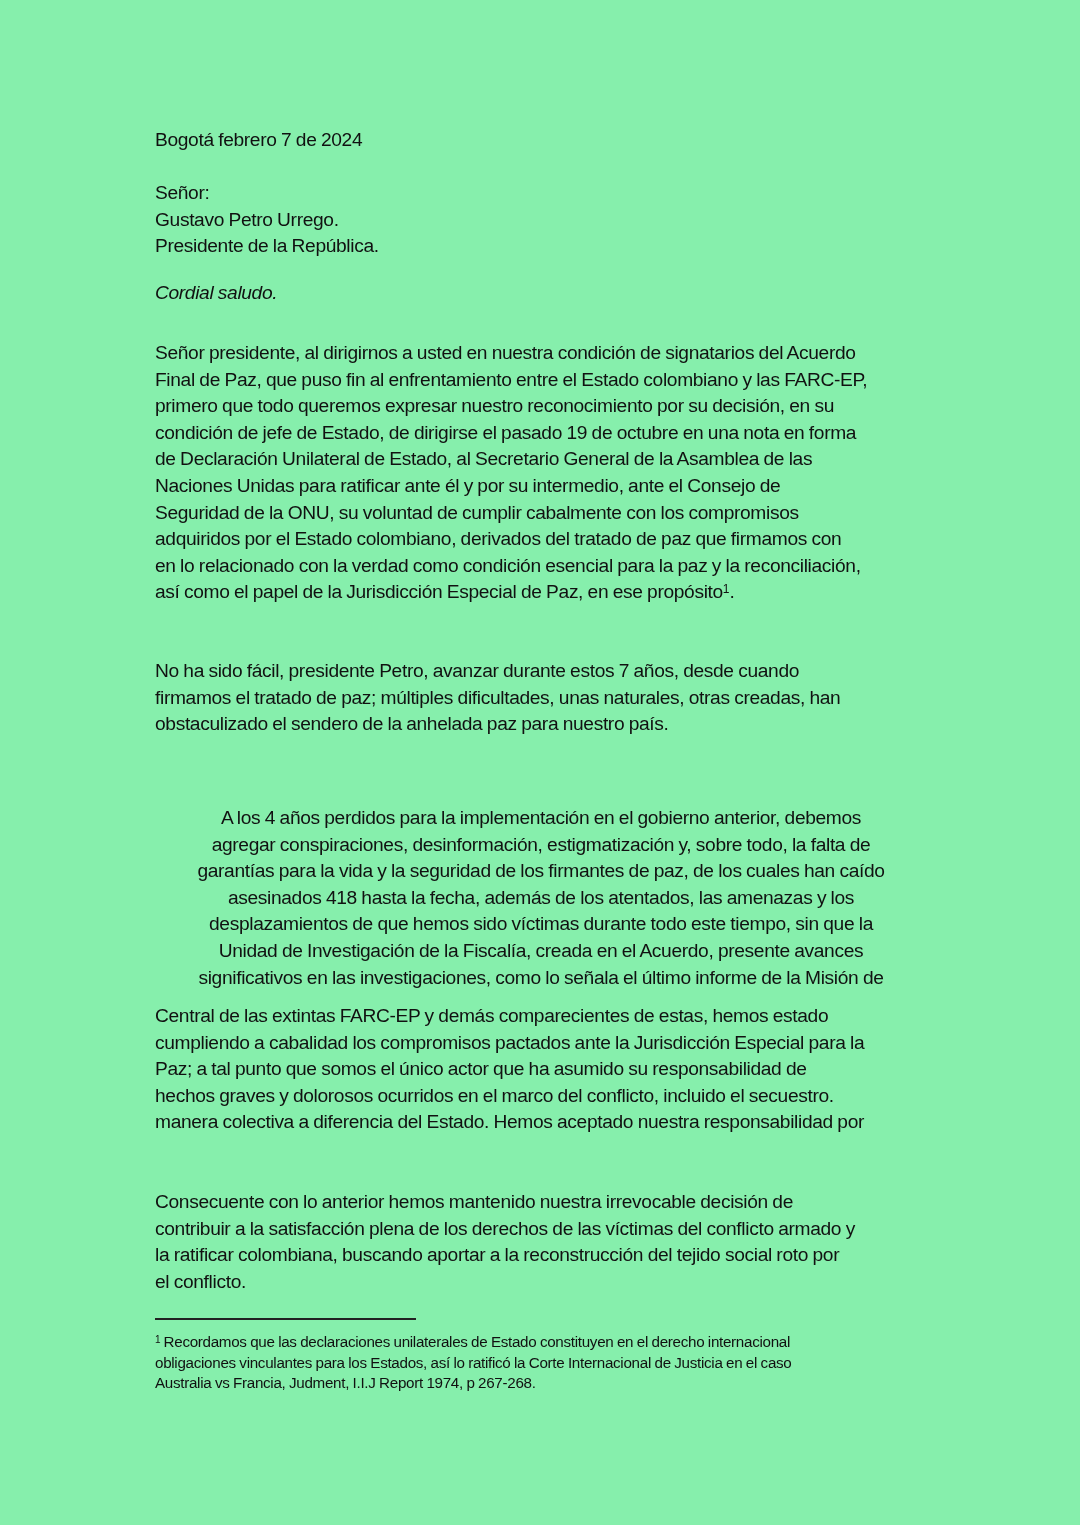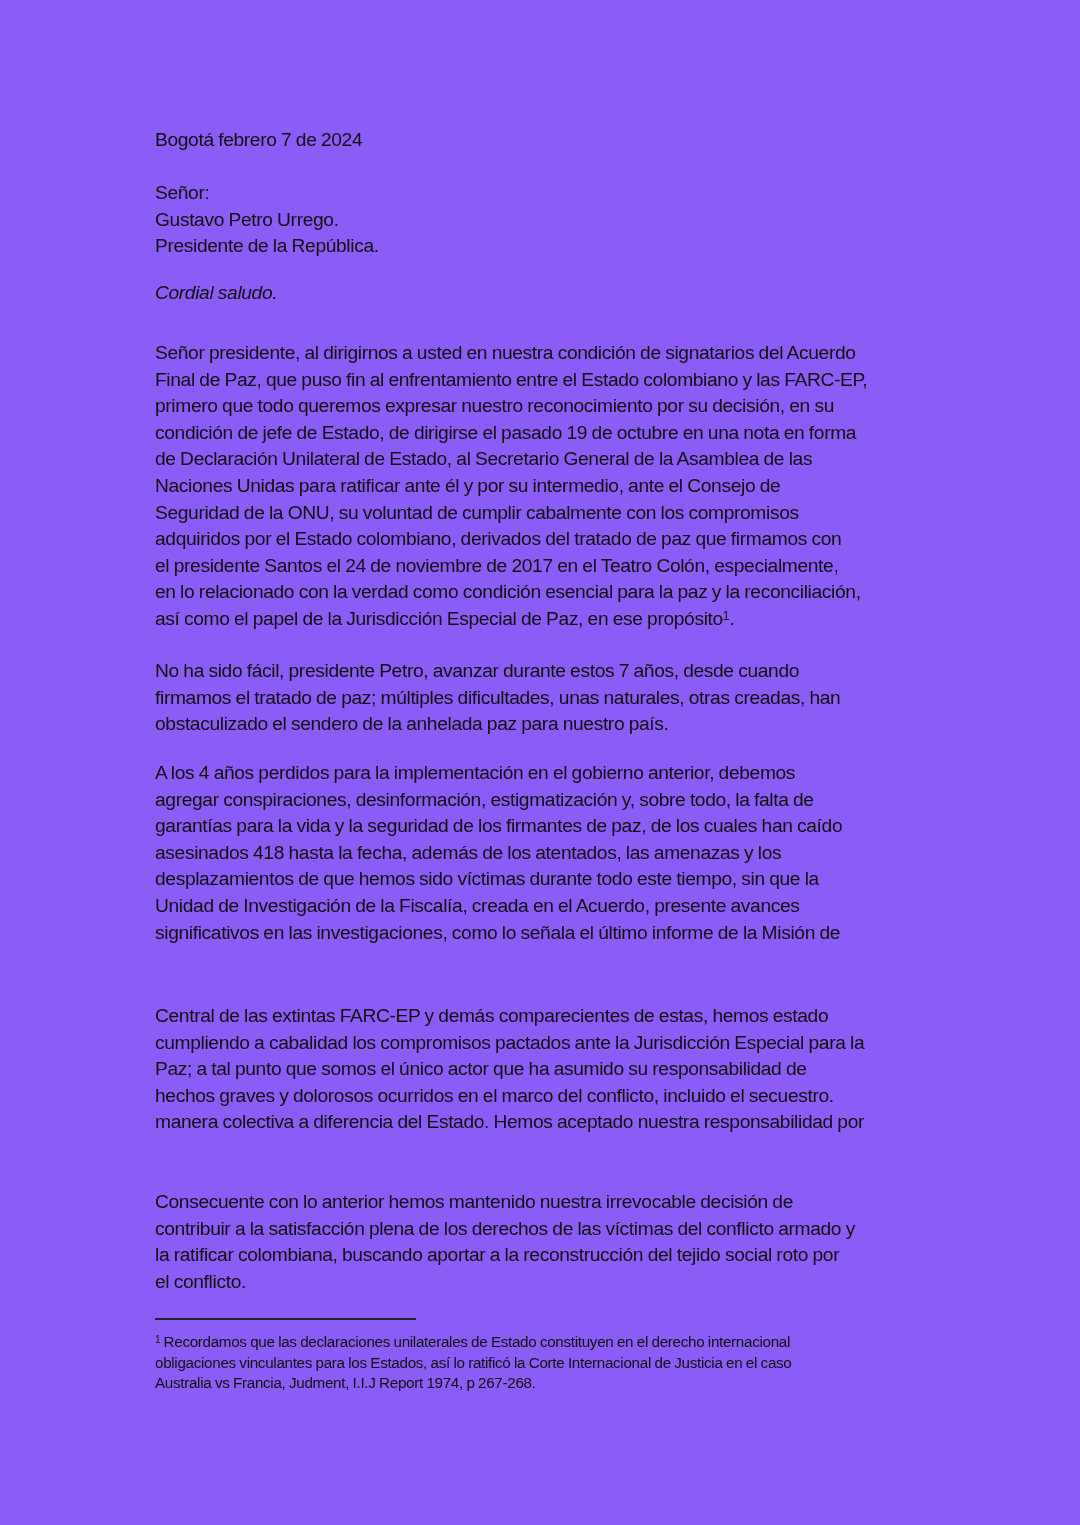--- a/index.html
+++ b/index.html
@@ -14,21 +14,21 @@
       overflow: hidden;
       color: #111111;
       font-family: "Liberation Sans", "DejaVu Sans", sans-serif;
     }
     .page {
       position: absolute;
       left: 0;
       top: 0;
       width: 1080px;
       height: 1525px;
-      background: #8b5cf6;
+      background: #86efac;
     }
     .body-text {
       position: absolute;
       left: 155px;
       width: 772px;
       font-size: 19.2px;
       line-height: 26.6px;
       letter-spacing: -0.35px;
       word-spacing: -0.5px;
       margin: 0;
@@ -90,32 +90,31 @@
 
   <p class="body-text" style="top:340px;">
     <span class="line">Señor presidente, al dirigirnos a usted en nuestra condición de signatarios del Acuerdo</span>
     <span class="line">Final de Paz, que puso fin al enfrentamiento entre el Estado colombiano y las FARC-EP,</span>
     <span class="line">primero que todo queremos expresar nuestro reconocimiento por su decisión, en su</span>
     <span class="line">condición de jefe de Estado, de dirigirse el pasado 19 de octubre en una nota en forma</span>
     <span class="line">de Declaración Unilateral de Estado, al Secretario General de la Asamblea de las</span>
     <span class="line">Naciones Unidas para ratificar ante él y por su intermedio, ante el Consejo de</span>
     <span class="line">Seguridad de la ONU, su voluntad de cumplir cabalmente con los compromisos</span>
     <span class="line">adquiridos por el Estado colombiano, derivados del tratado de paz que firmamos con</span>
-    <span class="line">el presidente Santos el 24 de noviembre de 2017 en el Teatro Colón, especialmente,</span>
     <span class="line">en lo relacionado con la verdad como condición esencial para la paz y la reconciliación,</span>
     <span class="line"><span>así como el papel de la Jurisdicción Especial de Paz, en ese propósito</span><sup class="sup">1</sup><span>.</span></span>
   </p>
 
   <p class="body-text" style="top:658px;">
     <span class="line">No ha sido fácil, presidente Petro, avanzar durante estos 7 años, desde cuando</span>
     <span class="line">firmamos el tratado de paz; múltiples dificultades, unas naturales, otras creadas, han</span>
     <span class="line">obstaculizado el sendero de la anhelada paz para nuestro país.</span>
   </p>
 
-  <p class="body-text" style="top:760px;">
+  <p class="body-text" style="top:805px;text-align:center;">
     <span class="line">A los 4 años perdidos para la implementación en el gobierno anterior, debemos</span>
     <span class="line">agregar conspiraciones, desinformación, estigmatización y, sobre todo, la falta de</span>
     <span class="line">garantías para la vida y la seguridad de los firmantes de paz, de los cuales han caído</span>
     <span class="line">asesinados 418 hasta la fecha, además de los atentados, las amenazas y los</span>
     <span class="line">desplazamientos de que hemos sido víctimas durante todo este tiempo, sin que la</span>
     <span class="line">Unidad de Investigación de la Fiscalía, creada en el Acuerdo, presente avances</span>
     <span class="line">significativos en las investigaciones, como lo señala el último informe de la Misión de</span>
   </p>
 
   <p class="body-text" style="top:1003px;">

